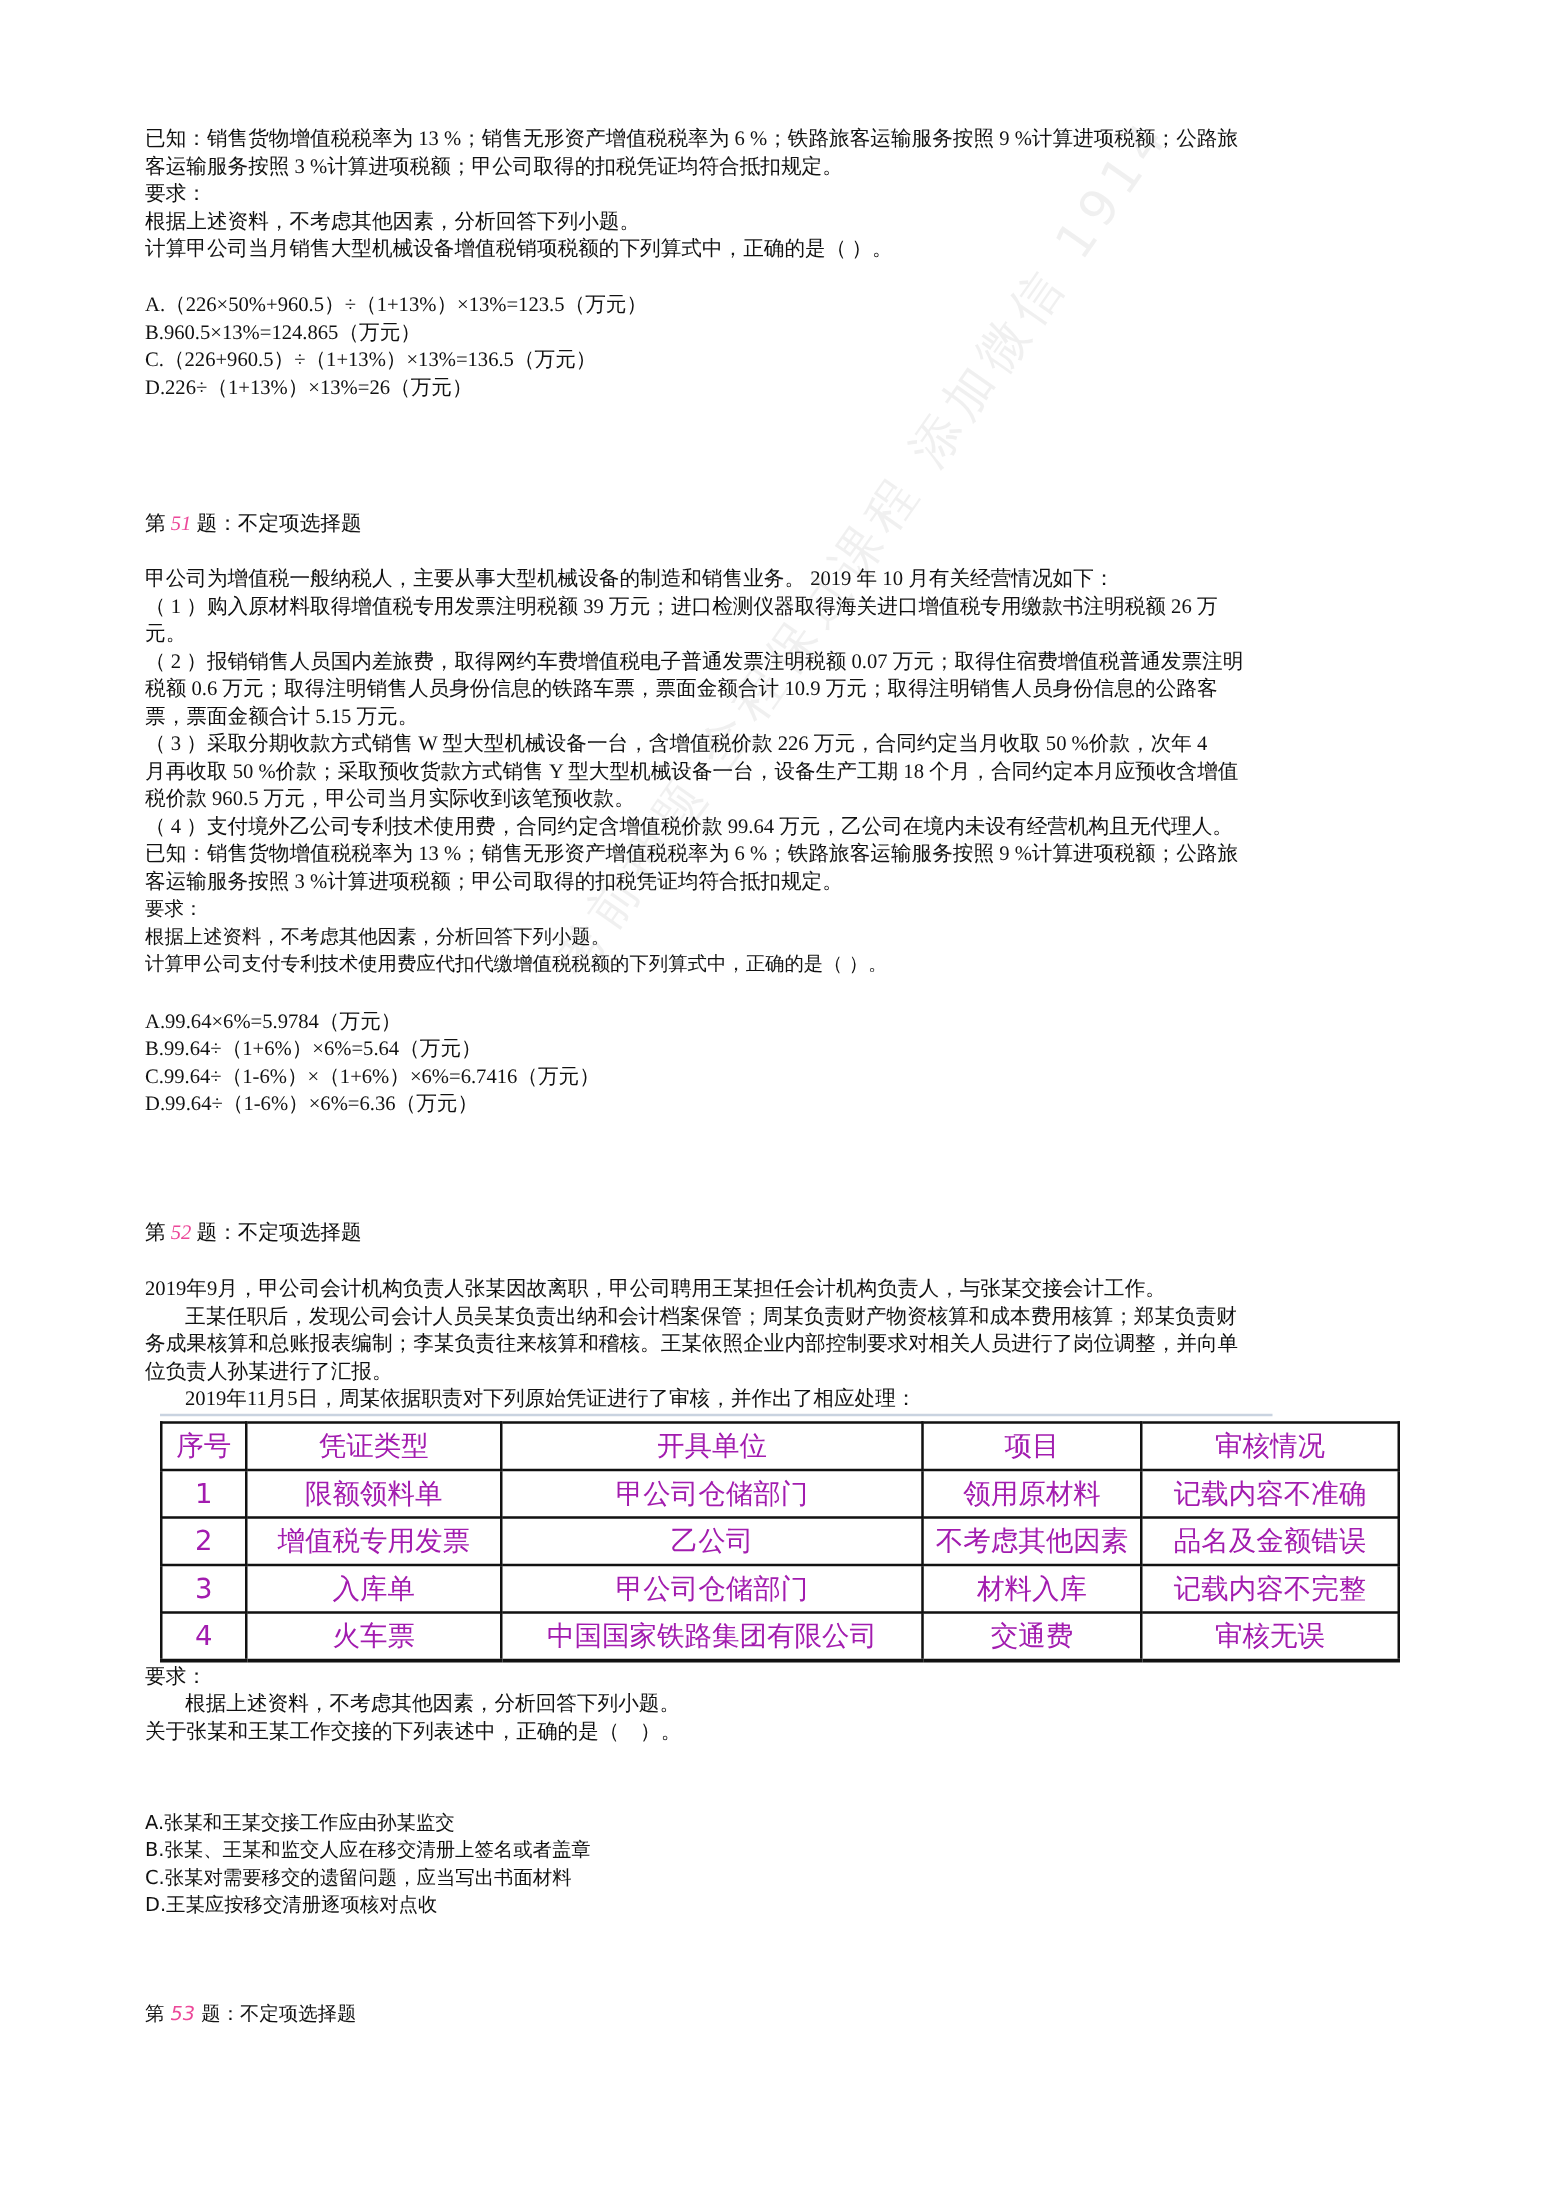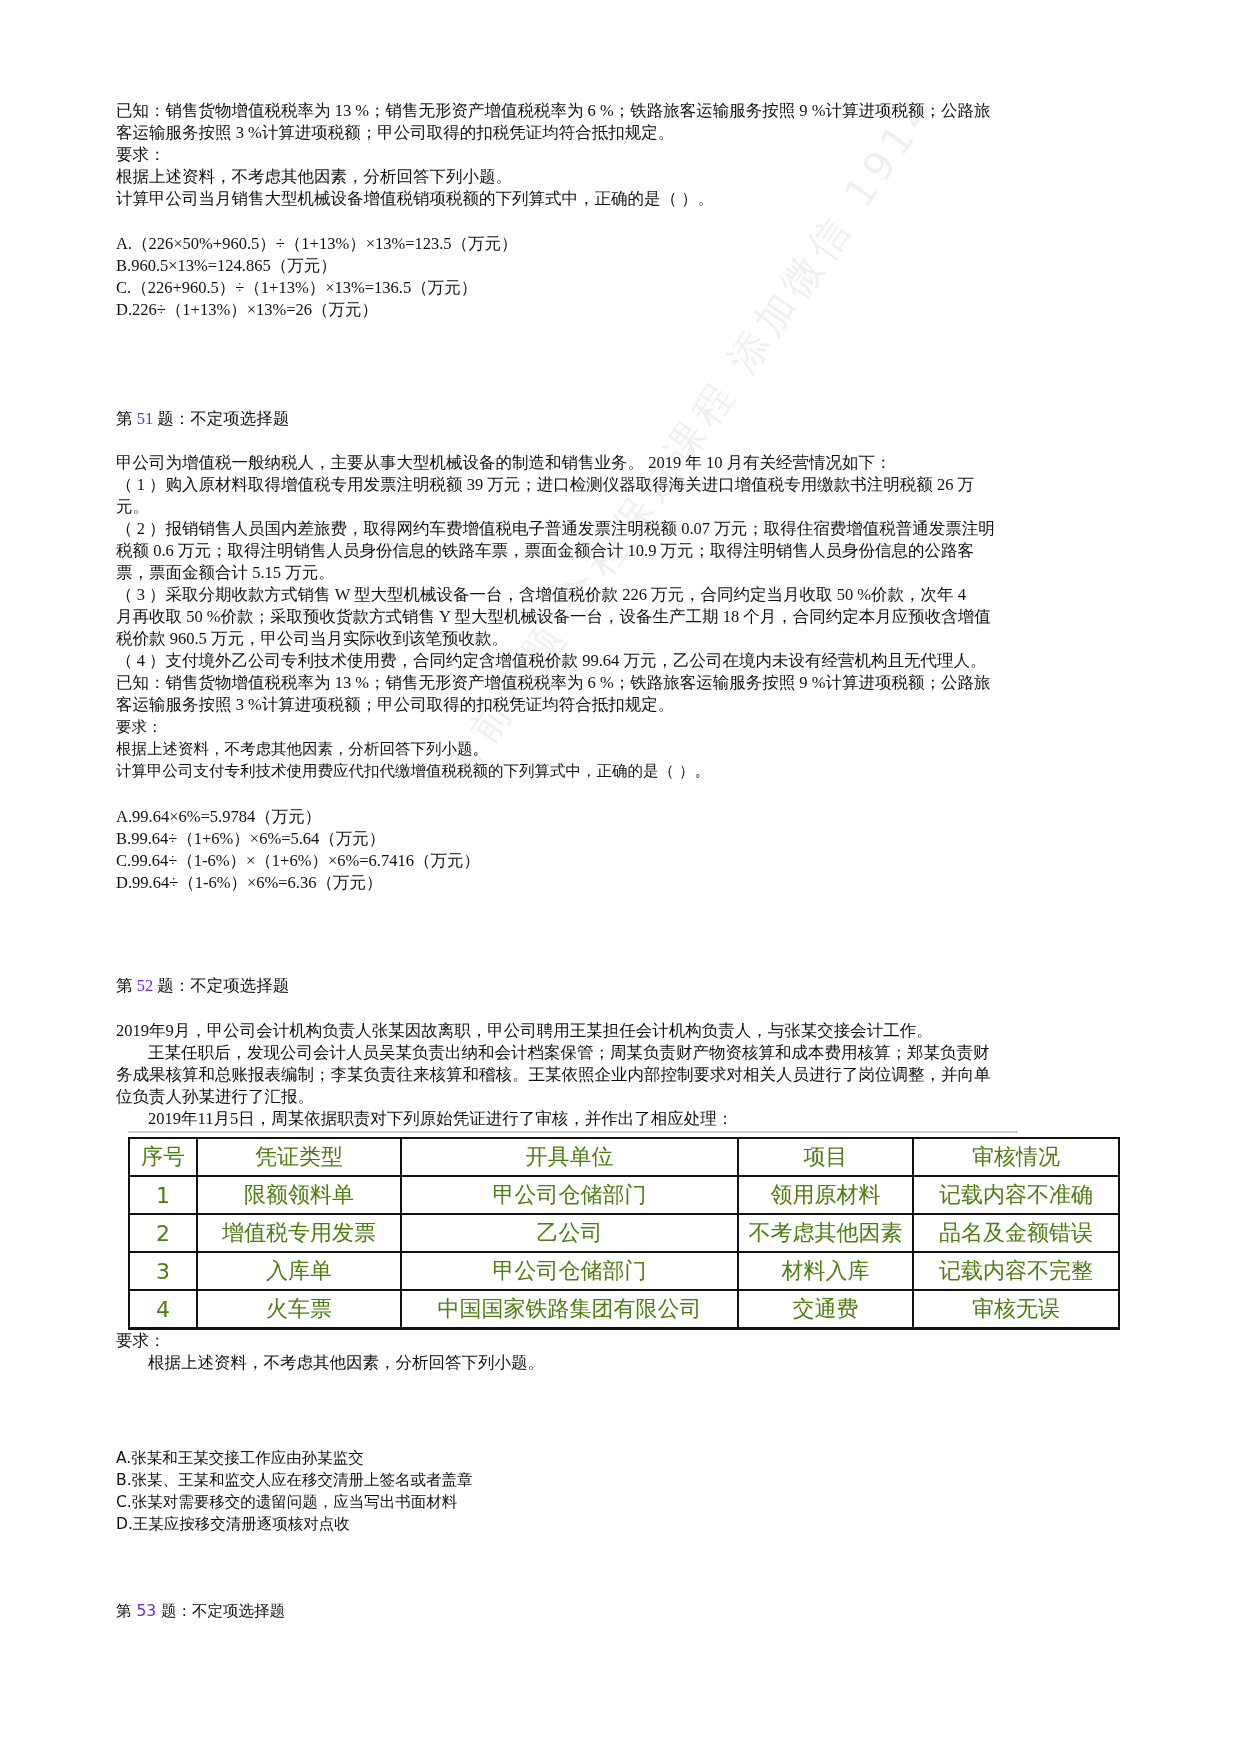--- a/index.html
+++ b/index.html
@@ -4,33 +4,33 @@
   <style>
     html, body { margin: 0; padding: 0; background: #ffffff; }
     body {
       width: 1239px; height: 1753px; position: relative; overflow: hidden;
       font-family: "Liberation Serif", "DejaVu Serif", serif;
       color: #111; font-size: 16.5px;
     }
     .page { position: absolute; left: 0; top: 0; width: 1239px; height: 1753px; }
     .line { position: absolute; left: 116px; white-space: nowrap; line-height: 22px; }
     .sans { font-family: "DejaVu Sans", "Liberation Sans", sans-serif; font-size: 15.5px; }
-    .qnum { color: #6d28d9; }
+    .qnum { color: #ec4899; font-style: italic; }
     .indent { left: 148px; }
     .watermark {
       position: absolute; left: 430px; top: 760px; transform-origin: left top;
       transform: rotate(-55deg); font-size: 40px; color: rgba(0,0,0,0.06);
       white-space: nowrap; font-family: "DejaVu Sans", sans-serif; letter-spacing: 6px;
       pointer-events: none;
     }
     .table-wrap { position: absolute; left: 128px; top: 1091px; width: 992px; }
     .table-topline { position: absolute; left: 0; top: 0; width: 890px; height: 2px; background: #c9d3e0; }
     table.vouchers {
       position: absolute; left: 0; top: 6px; border-collapse: collapse; width: 992px;
-      font-family: "DejaVu Sans", "Liberation Sans", sans-serif; font-size: 22px; color: #4d7c0f;
+      font-family: "DejaVu Sans", "Liberation Sans", sans-serif; font-size: 22px; color: #a21caf;
     }
     table.vouchers td, table.vouchers th {
       border: 2px solid #111; text-align: center; font-weight: normal; height: 36px; padding: 0;
     }
     table.vouchers tr:last-child td { border-bottom-width: 3px; }
   </style>
 </head>
 <body>
 
 <div class="page">
@@ -128,20 +128,21 @@
         <td>中国国家铁路集团有限公司</td>
         <td>交通费</td>
         <td>审核无误</td>
       </tr>
     </tbody>
       </table>
   </div>
 
   <div class="line" style="top:1330px">要求：</div>
   <div class="line indent" style="top:1352px">根据上述资料，不考虑其他因素，分析回答下列小题。</div>
+  <div class="line" style="top:1374px">关于张某和王某工作交接的下列表述中，正确的是（　）。</div>
 
   <div class="line sans" style="top:1447px">A.张某和王某交接工作应由孙某监交</div>
   <div class="line sans" style="top:1469px">B.张某、王某和监交人应在移交清册上签名或者盖章</div>
   <div class="line sans" style="top:1491px">C.张某对需要移交的遗留问题，应当写出书面材料</div>
   <div class="line sans" style="top:1513px">D.王某应按移交清册逐项核对点收</div>
 
   <div class="line sans" style="top:1600px">
     <span>第 </span><span class="qnum">53</span><span> 题：不定项选择题</span>
   </div>
 

